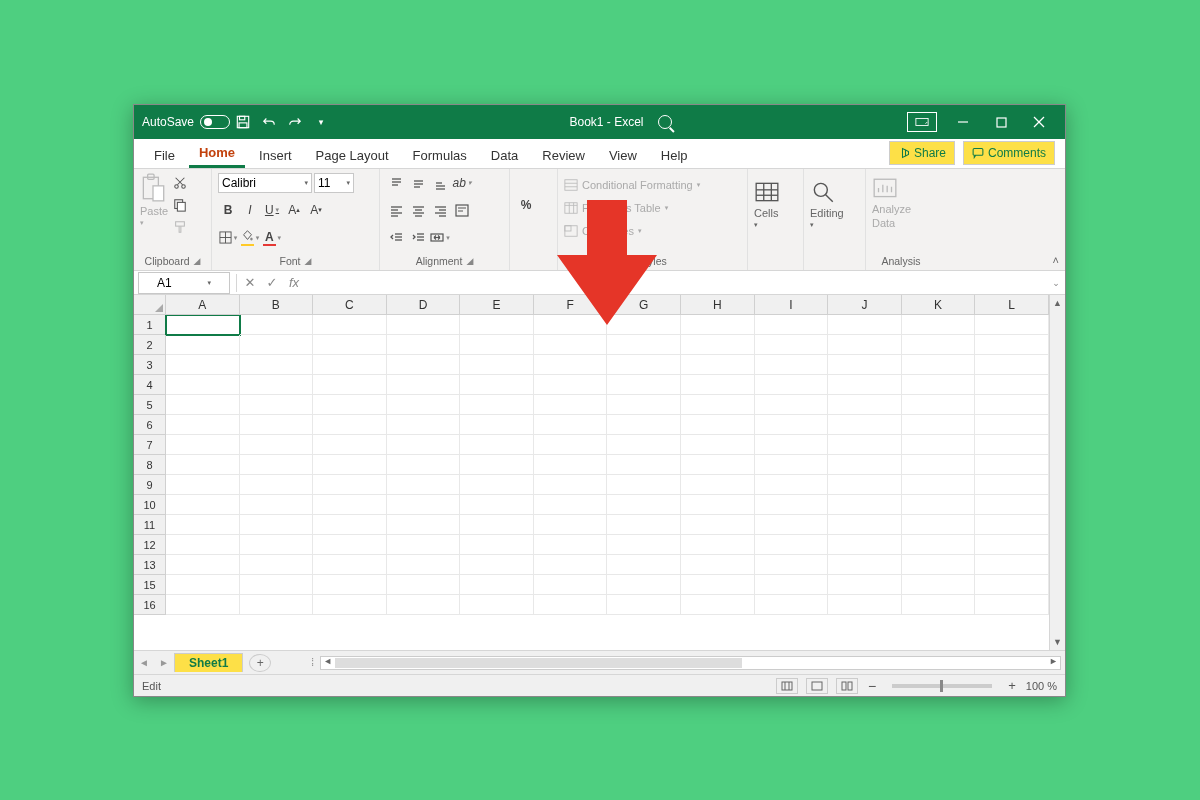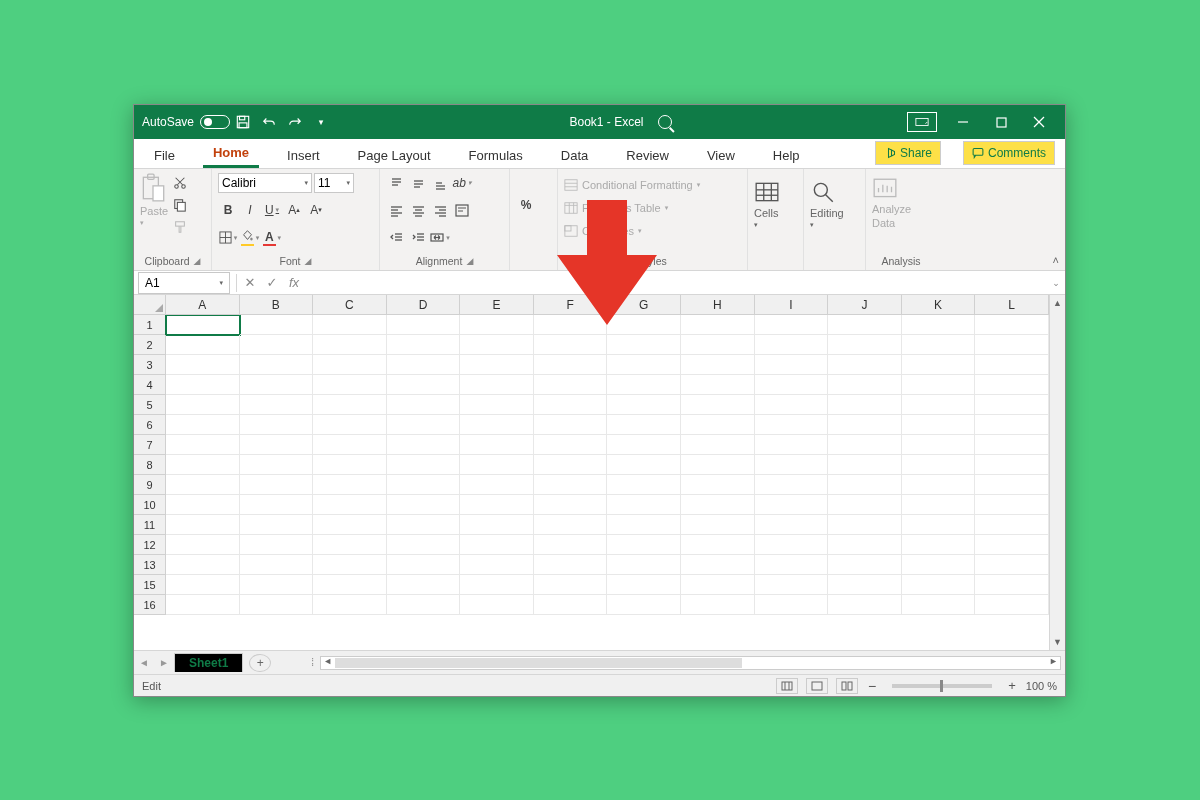--- a/index.html
+++ b/index.html
@@ -14,21 +14,21 @@
   .ticon { width:26px; height:26px; display:flex; align-items:center; justify-content:center; color:#fff; }
   .title-center { flex:1; display:flex; align-items:center; justify-content:center; gap:14px; }
   .search-circ { width:14px; height:14px; border:1.5px solid #fff; border-radius:50%; position:relative; }
   .search-circ::after { content:""; position:absolute; width:6px; height:1.5px; background:#fff; bottom:-2px; right:-4px; transform:rotate(45deg); }
   .winbtns { display:flex; align-items:center; gap:2px; }
   .winbtn { width:36px; height:26px; display:flex; align-items:center; justify-content:center; }
   .ribbon-display { width:30px; height:20px; border:1px solid #fff; display:flex; align-items:center; justify-content:center; margin-right:6px;}
   .ribbon-display svg { width:14px; height:10px;}
 
   
-  .tabbar { height:30px; background:#fff; display:flex; align-items:flex-end; padding:0 10px; gap:18px; border-bottom:1px solid #d6d6d6; }
+  .tabbar { height:30px; background:#fff; display:flex; align-items:flex-end; padding:0 10px; gap:4px; border-bottom:1px solid #d6d6d6; }
   .tab { padding:5px 10px; font-size:13px; color:#333; cursor:pointer; }
   .tab.active { font-weight:600; color:#c2410c; border-bottom:3px solid #0f7b47; }
   .tab-spacer { flex:1; }
   .sharebtn, .commentsbtn { border:1px solid #ccc; background:#fde047; height:24px; padding:0 8px; font-size:12px; display:flex; align-items:center; gap:4px; color:#0f7b47; margin-bottom:3px; margin-left:4px;}
   .sharebtn svg, .commentsbtn svg{width:12px;height:12px;}
 
   
   .ribbon { height:102px; background:#f3f2f1; border-bottom:1px solid #d6d6d6; display:flex; position:relative; }
   .group { border-right:1px solid #e1e1e1; padding:4px 6px 0 6px; display:flex; flex-direction:column; justify-content:space-between; }
   .group-label { font-size:10.5px; color:#666; text-align:right; padding:3px 0; display:flex; align-items:center; justify-content:center; gap:4px;}
@@ -41,21 +41,21 @@
   .fontsel { height:20px; border:1px solid #c8c8c8; background:#fff; font-size:12px; padding:0 3px; display:flex; align-items:center; justify-content:space-between; }
   .fontsel .dd{font-size:7px;color:#666;}
   .border-under{border-bottom:2px solid #e53935;}
   .border-underY{border-bottom:2px solid #ffca28;}
   .styleitem { font-size:11px; color:#aaa; display:flex; align-items:center; gap:4px; height:20px;}
   .styleitem svg{width:14px;height:14px;}
   .collapse-rib { position:absolute; right:6px; bottom:4px; font-size:11px; color:#666;}
 
   
   .fbar { height:24px; border-bottom:1px solid #d6d6d6; display:flex; align-items:center; background:#fff; }
-  .namebox { width:92px; height:22px; border:1px solid #c8c8c8; margin:0 4px; font-size:12px; display:flex; align-items:center; padding:0 6px; justify-content:space-between;}
+  .namebox { width:92px; height:22px; border:1px solid #c8c8c8; margin:0 4px; font-size:12px; display:flex; align-items:center; padding:0 18px; justify-content:space-between;}
   .namebox .dd{font-size:7px;color:#666;}
   .fbar-sep{width:1px;height:18px;background:#d6d6d6;margin:0 2px;}
   .fbar-btn{width:22px;display:flex;align-items:center;justify-content:center;color:#888;font-size:13px;}
   .formula-input{flex:1;height:22px;border:none;outline:none;font-size:12px;padding:0 4px;}
   .fbar-exp{width:18px;color:#888;font-size:9px;display:flex;align-items:center;justify-content:center;}
 
   
   .gridwrap { flex:1; display:flex; overflow:hidden; background:#fff;}
   .grid-main{flex:1;display:flex;flex-direction:column;}
   .colhdrs{display:flex;height:20px;}
@@ -67,21 +67,21 @@
   .rowh{width:32px;background:#f0f0f0;border-right:1px solid #d0d0d0;border-bottom:1px solid #d0d0d0;font-size:11px;color:#333;display:flex;align-items:center;justify-content:center;}
   .cell{flex:1;min-width:70px;border-right:1px solid #e8e8e8;border-bottom:1px solid #e8e8e8;font-size:12px;}
   .cell.sel{outline:2px solid #0f7b47;outline-offset:-1px;}
   .vscroll{width:16px;background:#f0f0f0;border-left:1px solid #d6d6d6;display:flex;flex-direction:column;}
   .vscroll .arr{height:16px;display:flex;align-items:center;justify-content:center;font-size:9px;color:#666;}
   .vscroll .track{flex:1;}
 
   
   .sheetbar{height:24px;background:#f0f0f0;border-top:1px solid #d6d6d6;display:flex;align-items:center;font-size:12px;}
   .sheetnav{width:20px;display:flex;align-items:center;justify-content:center;color:#999;font-size:10px;}
-  .sheettab{background:#000000;border:1px solid #ccc;border-bottom:none;padding:2px 14px;font-size:12px;color:#0f7b47;font-weight:600;}
+  .sheettab{background:#fde047;border:1px solid #ccc;border-bottom:none;padding:2px 14px;font-size:12px;color:#0f7b47;font-weight:600;}
   .addsheet{width:22px;height:18px;display:flex;align-items:center;justify-content:center;margin-left:6px;color:#666;border:1px solid #ccc;border-radius:50%;font-size:12px;}
   .hsb-wrap{flex:1;display:flex;align-items:center;margin-left:40px;margin-right:4px;}
   .hsb-split{color:#888;font-size:10px;margin-right:6px;}
   .hsb{flex:1;height:14px;background:#fff;border:1px solid #ccc;position:relative;}
   .hsb::before{content:"◄";position:absolute;left:2px;top:-1px;font-size:9px;color:#666;}
   .hsb::after{content:"►";position:absolute;right:2px;top:-1px;font-size:9px;color:#666;}
   .hsb-thumb{position:absolute;left:14px;top:1px;height:10px;width:55%;background:#ddd;}
 
   
   .status{height:22px;background:#f0f0f0;border-top:1px solid #d6d6d6;display:flex;align-items:center;font-size:11px;color:#555;padding:0 8px;gap:8px;}

